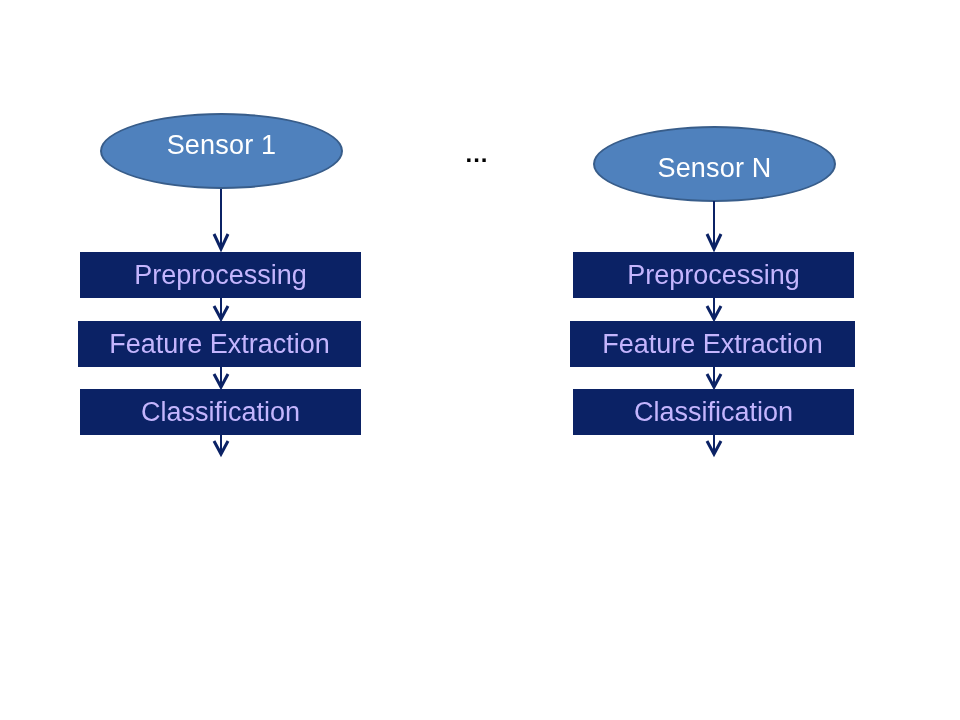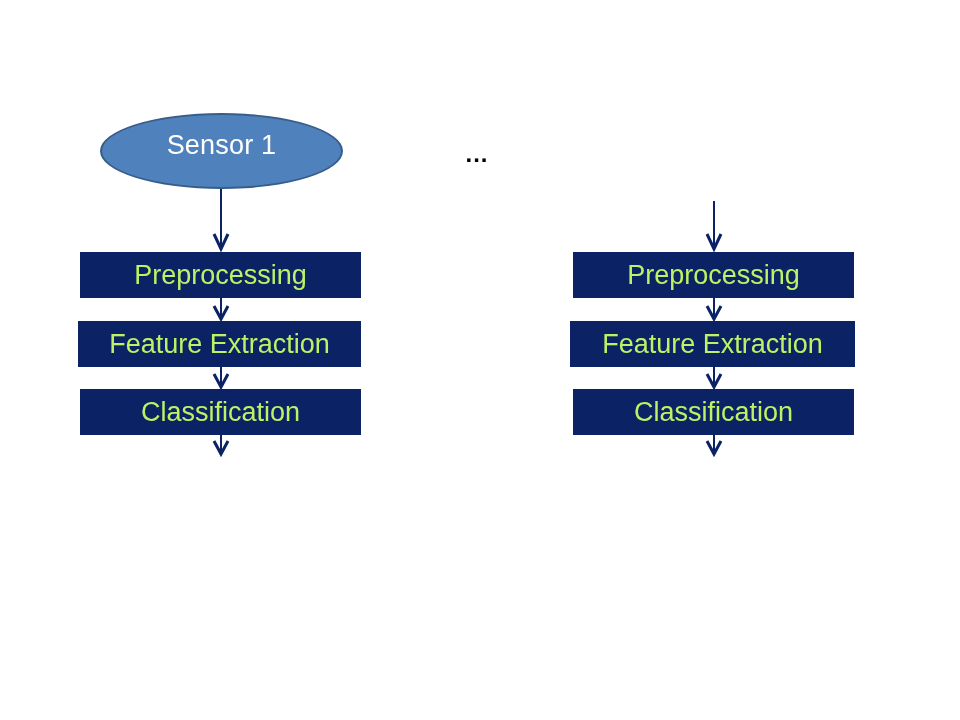--- a/index.html
+++ b/index.html
@@ -71,21 +71,21 @@
   
   .stage-box {
     position: absolute;
     background: #0b2265;
     box-sizing: border-box;
     display: flex;
     align-items: center;
     justify-content: center;
   }
   .stage-label {
-    color: #bef264;
+    color: #c4b5fd;
     font-size: 27px;
     line-height: 1;
     white-space: nowrap;
   }
 
   
   #left-preprocessing   { left: 80px; top: 252px; width: 281px; height: 46px; }
   #left-feature         { left: 78px; top: 321px; width: 283px; height: 46px; }
   #left-classification  { left: 80px; top: 389px; width: 281px; height: 46px; }
   
@@ -110,20 +110,23 @@
 <body>
 
 <div id="canvas">
 
   <div class="sensor-node" id="sensor-1">
     <span class="sensor-label">Sensor 1</span>
   </div>
 
   <div id="sensor-ellipsis">...</div>
 
+  <div class="sensor-node" id="sensor-n">
+    <span class="sensor-label">Sensor N</span>
+  </div>
 
   <svg class="connector" id="conn-left-sensor" style="left:0; top:0; width:960px; height:720px;">
     <line x1="221" y1="189" x2="221" y2="247" stroke-width="2"></line>
     <polyline points="214,234 221,249 228,234" stroke-width="3"></polyline>
   </svg>
 
   <svg class="connector" id="conn-right-sensor" style="left:0; top:0; width:960px; height:720px;">
     <line x1="714" y1="201" x2="714" y2="247" stroke-width="2"></line>
     <polyline points="707,234 714,249 721,234" stroke-width="3"></polyline>
   </svg>

